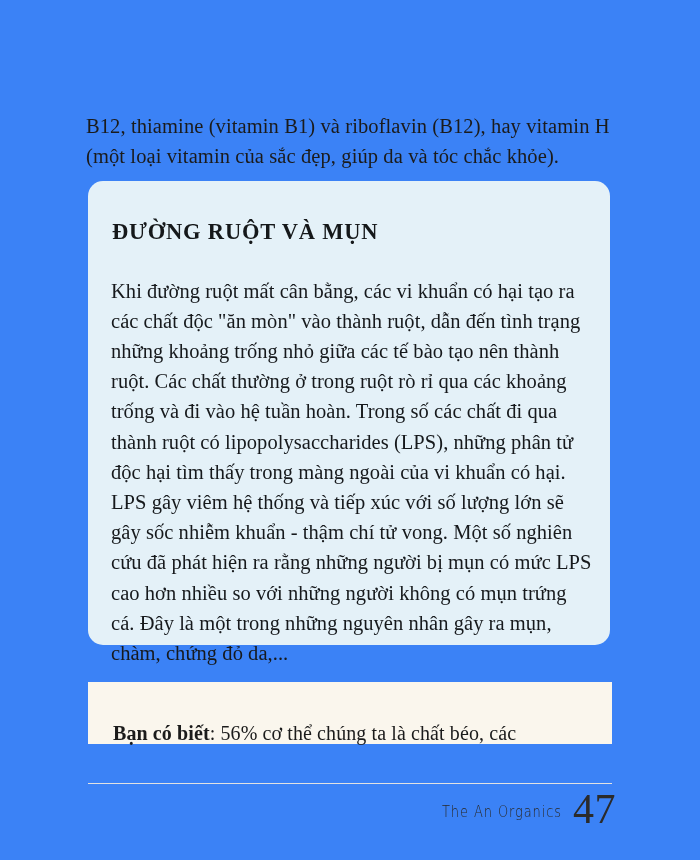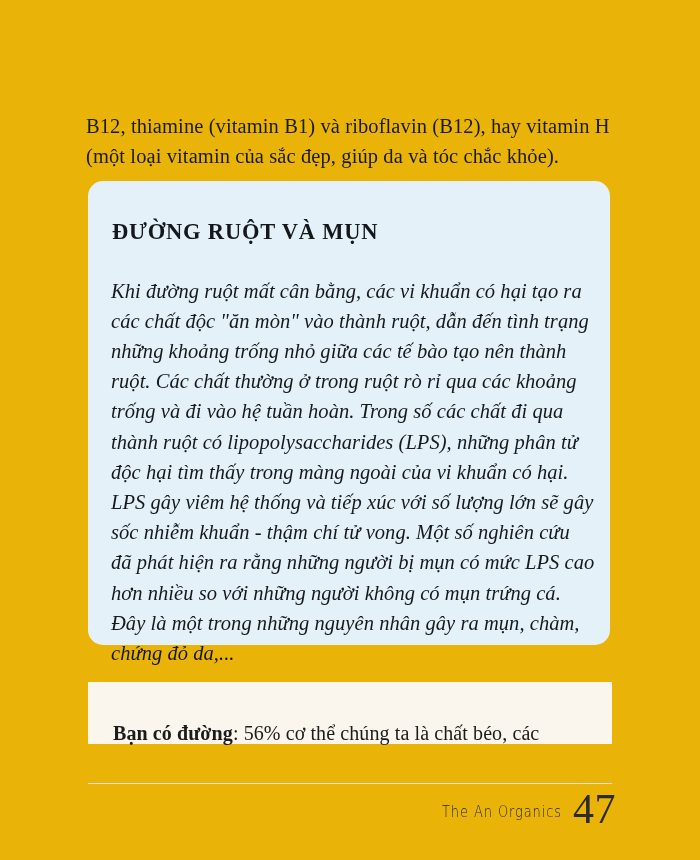--- a/index.html
+++ b/index.html
@@ -13,21 +13,21 @@
     position: relative;
     overflow: hidden;
     font-family: "Liberation Serif", "DejaVu Serif", serif;
     color: #1a1a1a;
     -webkit-font-smoothing: antialiased;
   }
 
   .page {
     position: absolute;
     inset: 0;
-    background: #eab308;
+    background: #3b82f6;
   }
 
   
   .intro-paragraph {
     position: absolute;
     left: 86px;
     top: 90px;
     width: 532px;
     font-size: 20.5px;
     line-height: 30px;
@@ -62,21 +62,20 @@
   .blue-box-body {
     position: absolute;
     left: 23px;
     top: 74px;
     width: 484px;
     font-size: 20.5px;
     line-height: 30.2px;
     color: #16191c;
     letter-spacing: 0.05px;
     text-align: left;
-    font-style: italic;
   }
 
   
   .cream-box {
     position: absolute;
     left: 88px;
     top: 682px;
     width: 524px;
     height: 62px;
     background: #faf6ed;
@@ -139,21 +138,21 @@
 
   <p class="intro-paragraph">B12, thiamine (vitamin B1) và riboflavin (B12), hay vitamin H (một loại vitamin của sắc đẹp, giúp da và tóc chắc khỏe).</p>
 
   <section class="blue-box">
     <h2 class="blue-box-heading">ĐƯỜNG RUỘT VÀ MỤN</h2>
     <p class="blue-box-body">Khi đường ruột mất cân bằng, các vi khuẩn có hại tạo ra các chất độc "ăn mòn" vào thành ruột, dẫn đến tình trạng những khoảng trống nhỏ giữa các tế bào tạo nên thành ruột. Các chất thường ở trong ruột rò rỉ qua các khoảng trống và đi vào hệ tuần hoàn. Trong số các chất đi qua thành ruột có lipopolysaccharides (LPS), những phân tử độc hại tìm thấy trong màng ngoài của vi khuẩn có hại. LPS gây viêm hệ thống và tiếp xúc với số lượng lớn sẽ gây sốc nhiễm khuẩn - thậm chí tử vong. Một số nghiên cứu đã phát hiện ra rằng những người bị mụn có mức LPS cao hơn nhiều so với những người không có mụn trứng cá.  Đây là một trong những nguyên nhân gây ra mụn, chàm, chứng đỏ da,...</p>
   </section>
 
   <section class="cream-box">
     <p class="cream-text">
-      <span class="lead">Bạn có đường</span><span>: 56% cơ thể chúng ta là chất béo, các</span>
+      <span class="lead">Bạn có biết</span><span>: 56% cơ thể chúng ta là chất béo, các</span>
     </p>
   </section>
 
   <div class="footer-rule"></div>
 
   <div class="footer">
     <span class="footer-brand">The An Organics</span>
     <span class="footer-page-number">47</span>
   </div>
 

